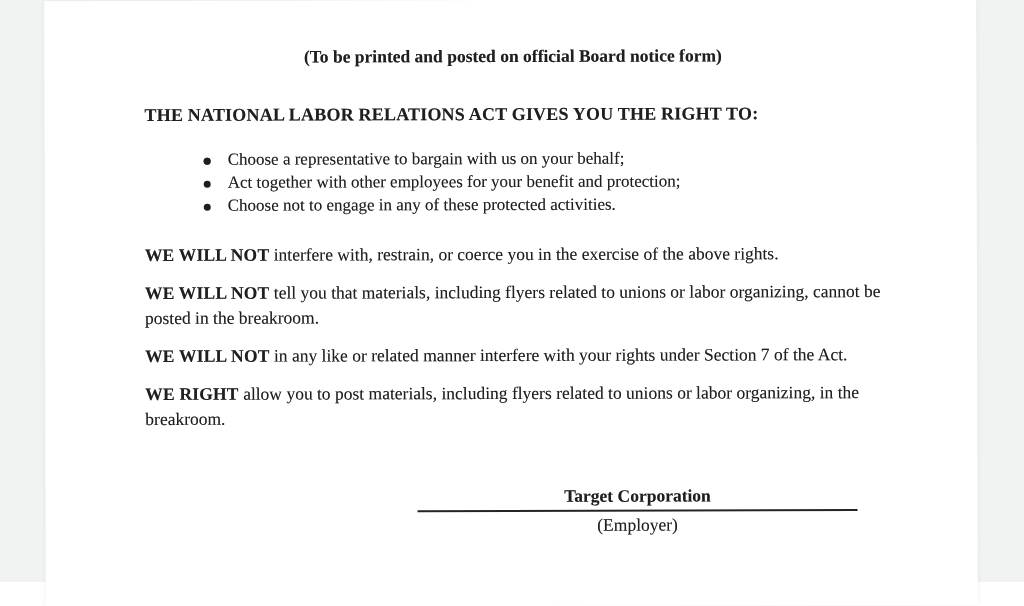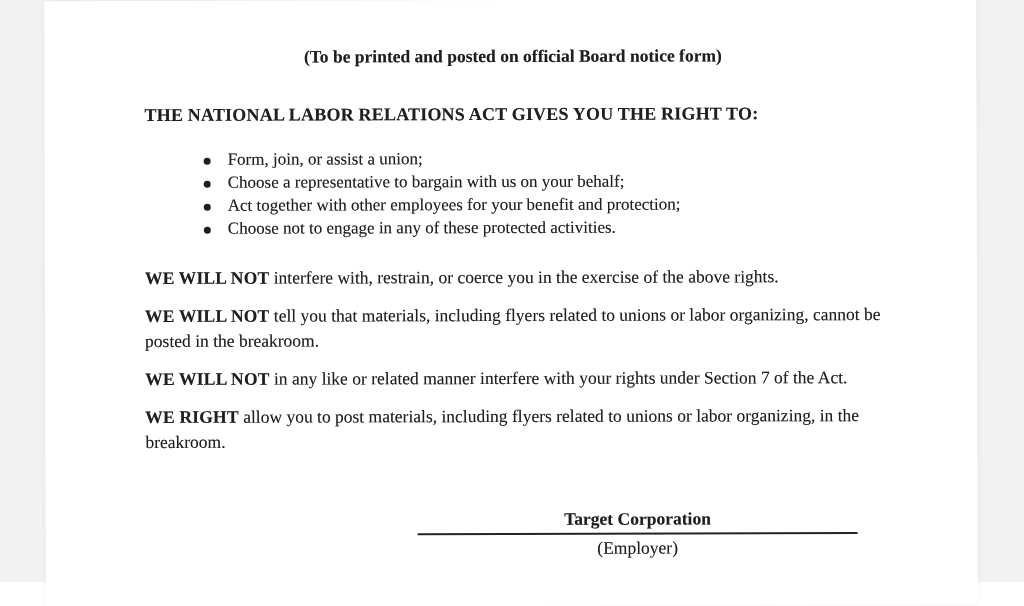--- a/index.html
+++ b/index.html
@@ -109,21 +109,20 @@
 <div class="stage">
   <div class="paper">
 
     <div class="header-note">(To be printed and posted on official Board notice form)</div>
 
     <div class="doc-title">THE NATIONAL LABOR RELATIONS ACT GIVES YOU THE RIGHT TO:</div>
 
     <ul class="rights-list">
       <li>
         <span class="dot"></span>
-        <span>Form, join, or assist a union;</span>
       </li>
       <li>
         <span class="dot"></span>
         <span>Choose a representative to bargain with us on your behalf;</span>
       </li>
       <li>
         <span class="dot"></span>
         <span>Act together with other employees for your benefit and protection;</span>
       </li>
       <li>

